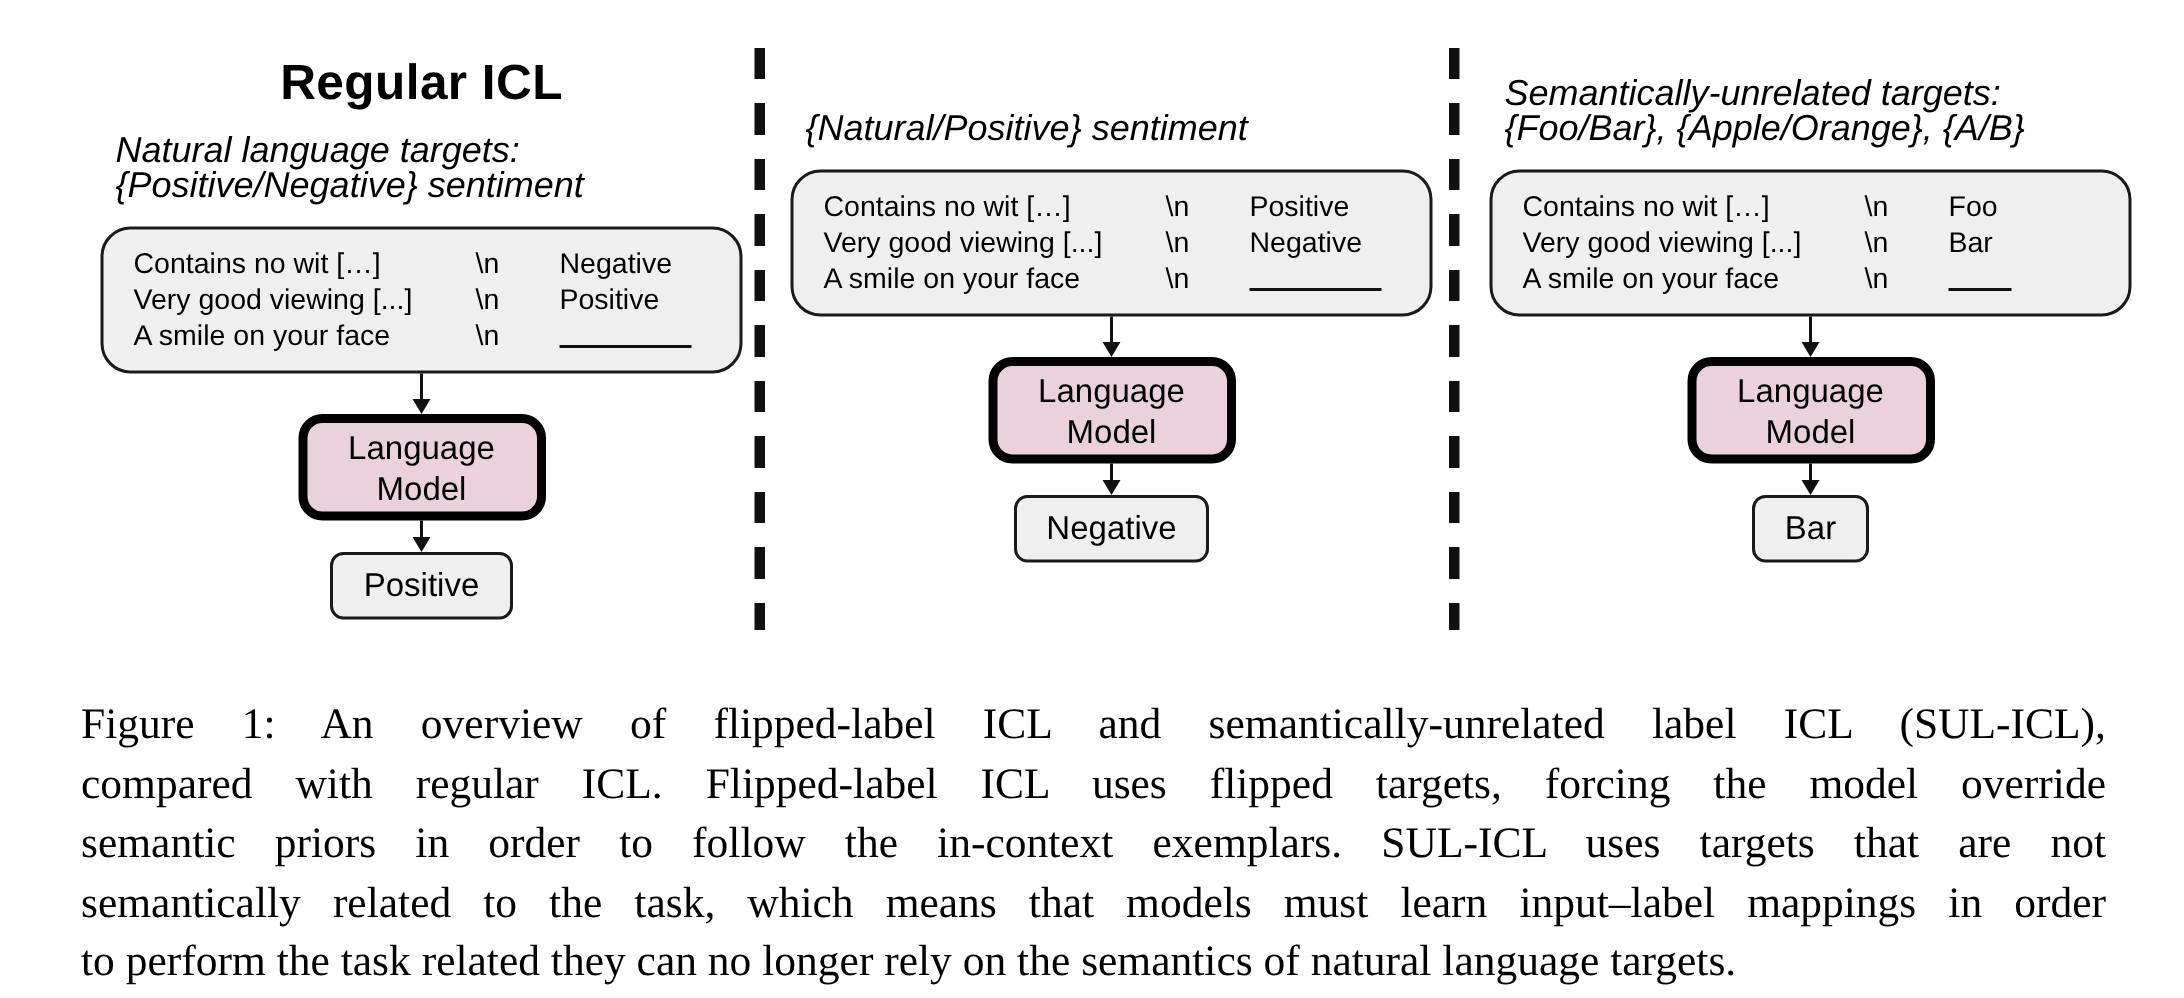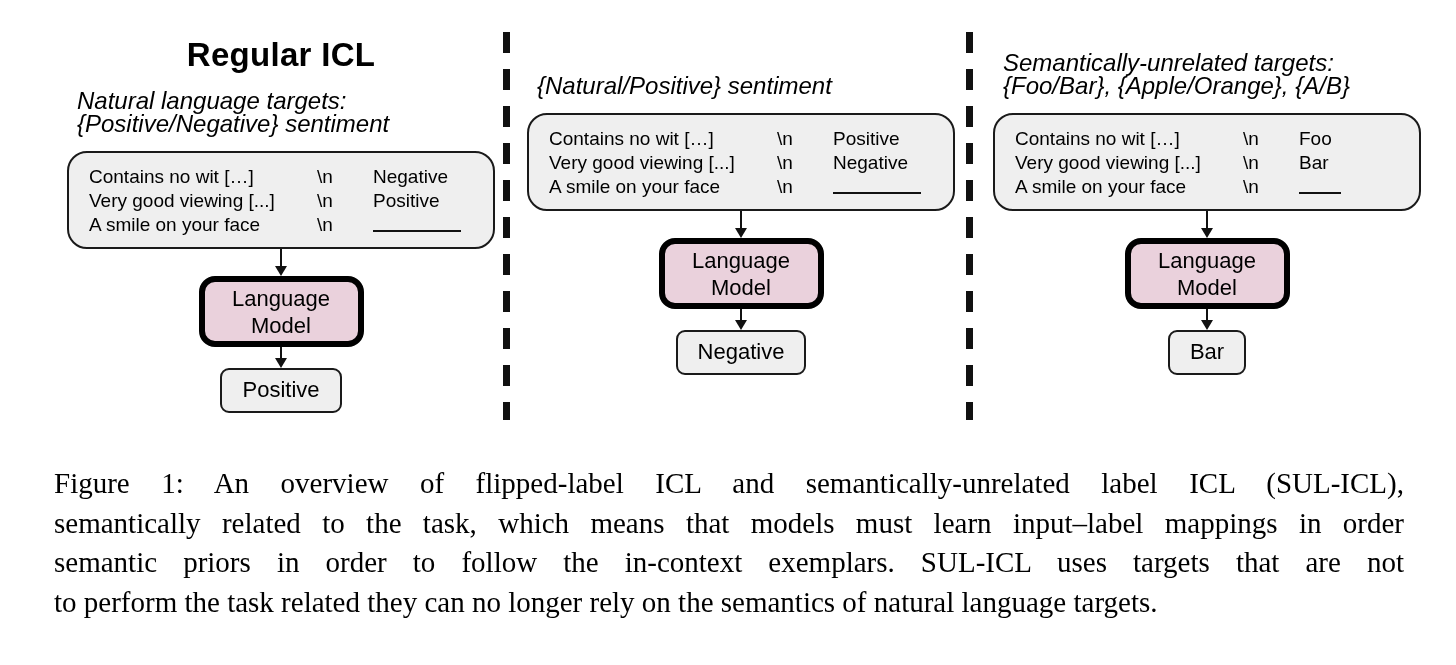--- a/index.html
+++ b/index.html
@@ -165,17 +165,18 @@
             <span class="head"></span>
           </div>
         <div class="output-box">Bar</div>
       </div>
     </section>
 
   </div>
 
   <figcaption class="caption">
     <div class="cap-line just">Figure 1:  An overview of flipped-label ICL and semantically-unrelated label ICL (SUL-ICL),</div>
+    <div class="cap-line just">compared with regular ICL. Flipped-label ICL uses flipped targets, forcing the model override</div>
+    <div class="cap-line just">semantic priors in order to follow the in-context exemplars.  SUL-ICL uses targets that are not</div>
     <div class="cap-line just">semantically related to the task, which means that models must learn input–label mappings in order</div>
-    <div class="cap-line just">semantic priors in order to follow the in-context exemplars.  SUL-ICL uses targets that are not</div>
     <div class="cap-line last">to perform the task related they can no longer rely on the semantics of natural language targets.</div>
   </figcaption>
 </div>
 
 </body></html>

